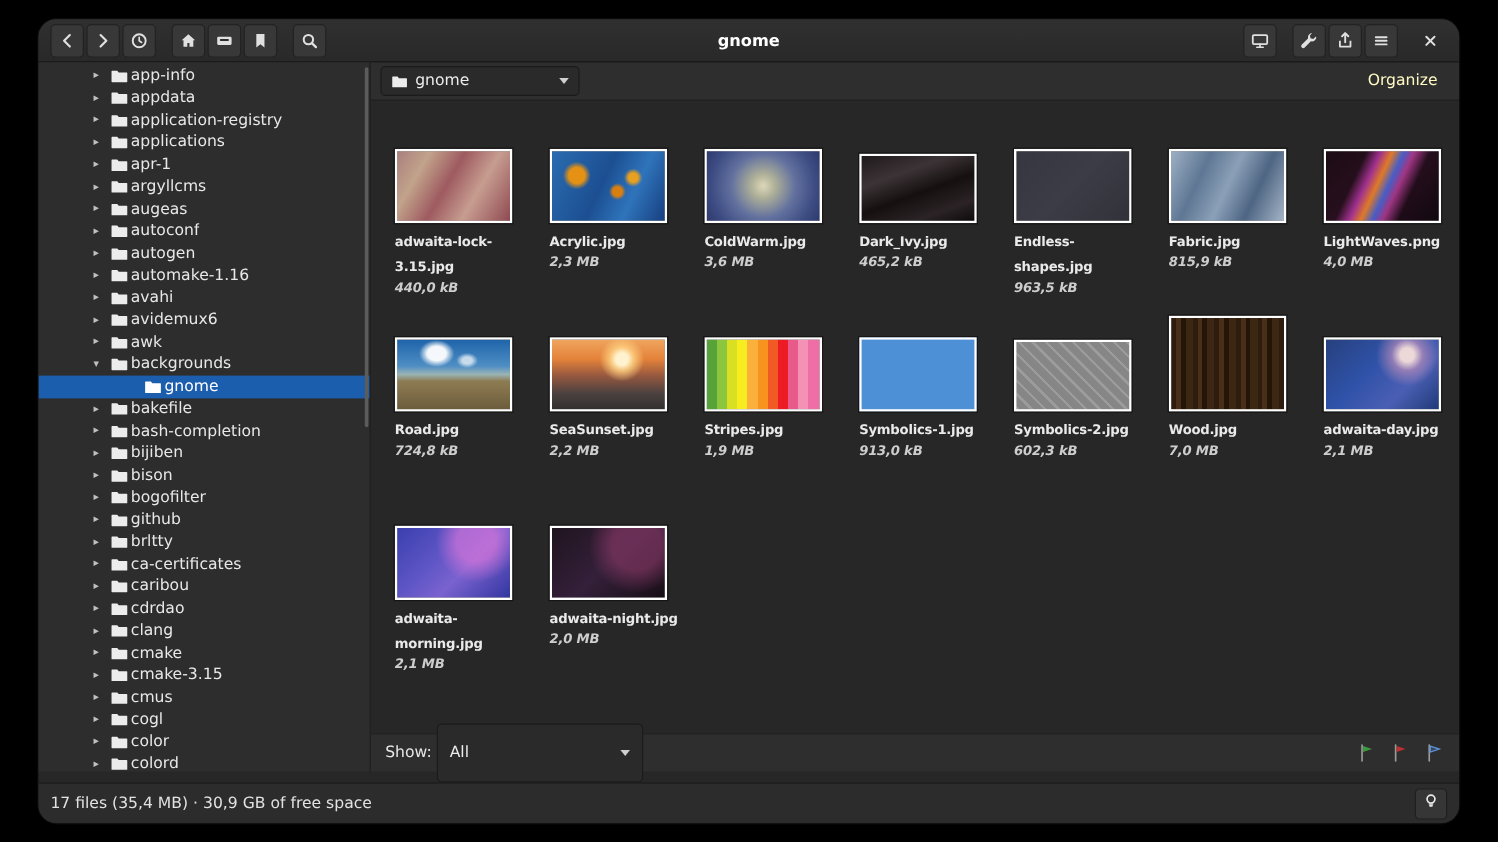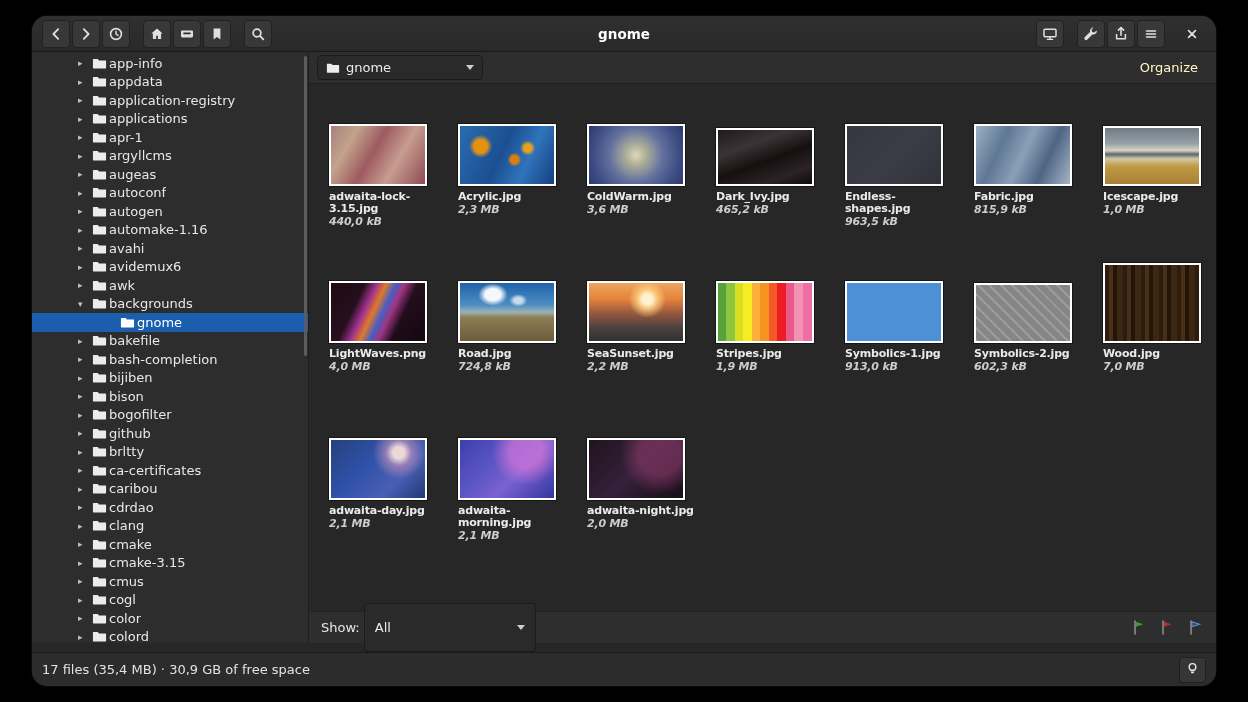--- a/index.html
+++ b/index.html
@@ -40,21 +40,21 @@
   .folder-drop .ficon{margin-right:3px;}
   .caret{width:0;height:0;border-left:4px solid transparent;border-right:4px solid transparent;
     border-top:5px solid #cfcfcf;margin-left:auto;}
   .organize{margin-left:auto;color:#fef9c3;font-size:13px;padding:4px 6px;}
   
   .grid{flex:1;background:#272727;overflow:hidden;display:grid;
     grid-template-columns:repeat(7,129px);grid-auto-rows:157px;padding:18px 0 0 8px;justify-content:start;}
   .cell{padding-left:12px;padding-right:4px;}
   .thumbwrap{height:84px;display:flex;align-items:flex-end;}
   .thumb{width:94px;height:58px;border:2px solid #fff;outline:1px solid #161616;}
-  .fname{margin-top:5px;font-size:11px;line-height:12px;font-weight:600;color:#eaeaea;
+  .fname{margin-top:5px;font-size:11px;line-height:21px;font-weight:600;color:#eaeaea;
     letter-spacing:-.2px;word-wrap:break-word;max-width:113px;}
   .fsize{font-size:11px;line-height:13px;font-style:italic;font-weight:600;color:#cdcdcd;letter-spacing:-.2px;}
   
   .t-adwaitalock{background:linear-gradient(120deg,#a97f7e 0%,#c2a38b 22%,#9e5a60 45%,#c79d90 68%,#8f4a52 100%);}
   .t-acrylic{background:radial-gradient(circle at 22% 35%,#e59214 0 8%,transparent 14%),
     radial-gradient(circle at 58% 58%,#d97f10 0 6%,transparent 11%),
     radial-gradient(circle at 72% 38%,#e8a020 0 5%,transparent 10%),
     linear-gradient(115deg,#2a6cb0 0%,#1c4f92 45%,#2f74bb 70%,#173f80 100%);}
   .t-coldwarm{background:radial-gradient(circle at 50% 50%,#ded8ba 0%,#aeb098 18%,#63719f 48%,#3d4c83 78%,#2e3a6e 100%);}
   .t-darkivy{height:54px;background:linear-gradient(160deg,#201a1c 0%,#3c3336 30%,#15100f 55%,#2b2326 80%,#0d0a0b 100%);}
@@ -562,27 +562,20 @@
   </div>
           <div class="cell">
     <div class="thumbwrap">
       <div class="thumb t-fabric"></div>
     </div>
     <div class="fname">Fabric.jpg</div>
     <div class="fsize">815,9 kB</div>
   </div>
           <div class="cell">
     <div class="thumbwrap">
-      <div class="thumb t-icescape"></div>
-    </div>
-    <div class="fname">Icescape.jpg</div>
-    <div class="fsize">1,0 MB</div>
-  </div>
-          <div class="cell">
-    <div class="thumbwrap">
       <div class="thumb t-lightwaves"></div>
     </div>
     <div class="fname">LightWaves.png</div>
     <div class="fsize">4,0 MB</div>
   </div>
           <div class="cell">
     <div class="thumbwrap">
       <div class="thumb t-road"></div>
     </div>
     <div class="fname">Road.jpg</div>

